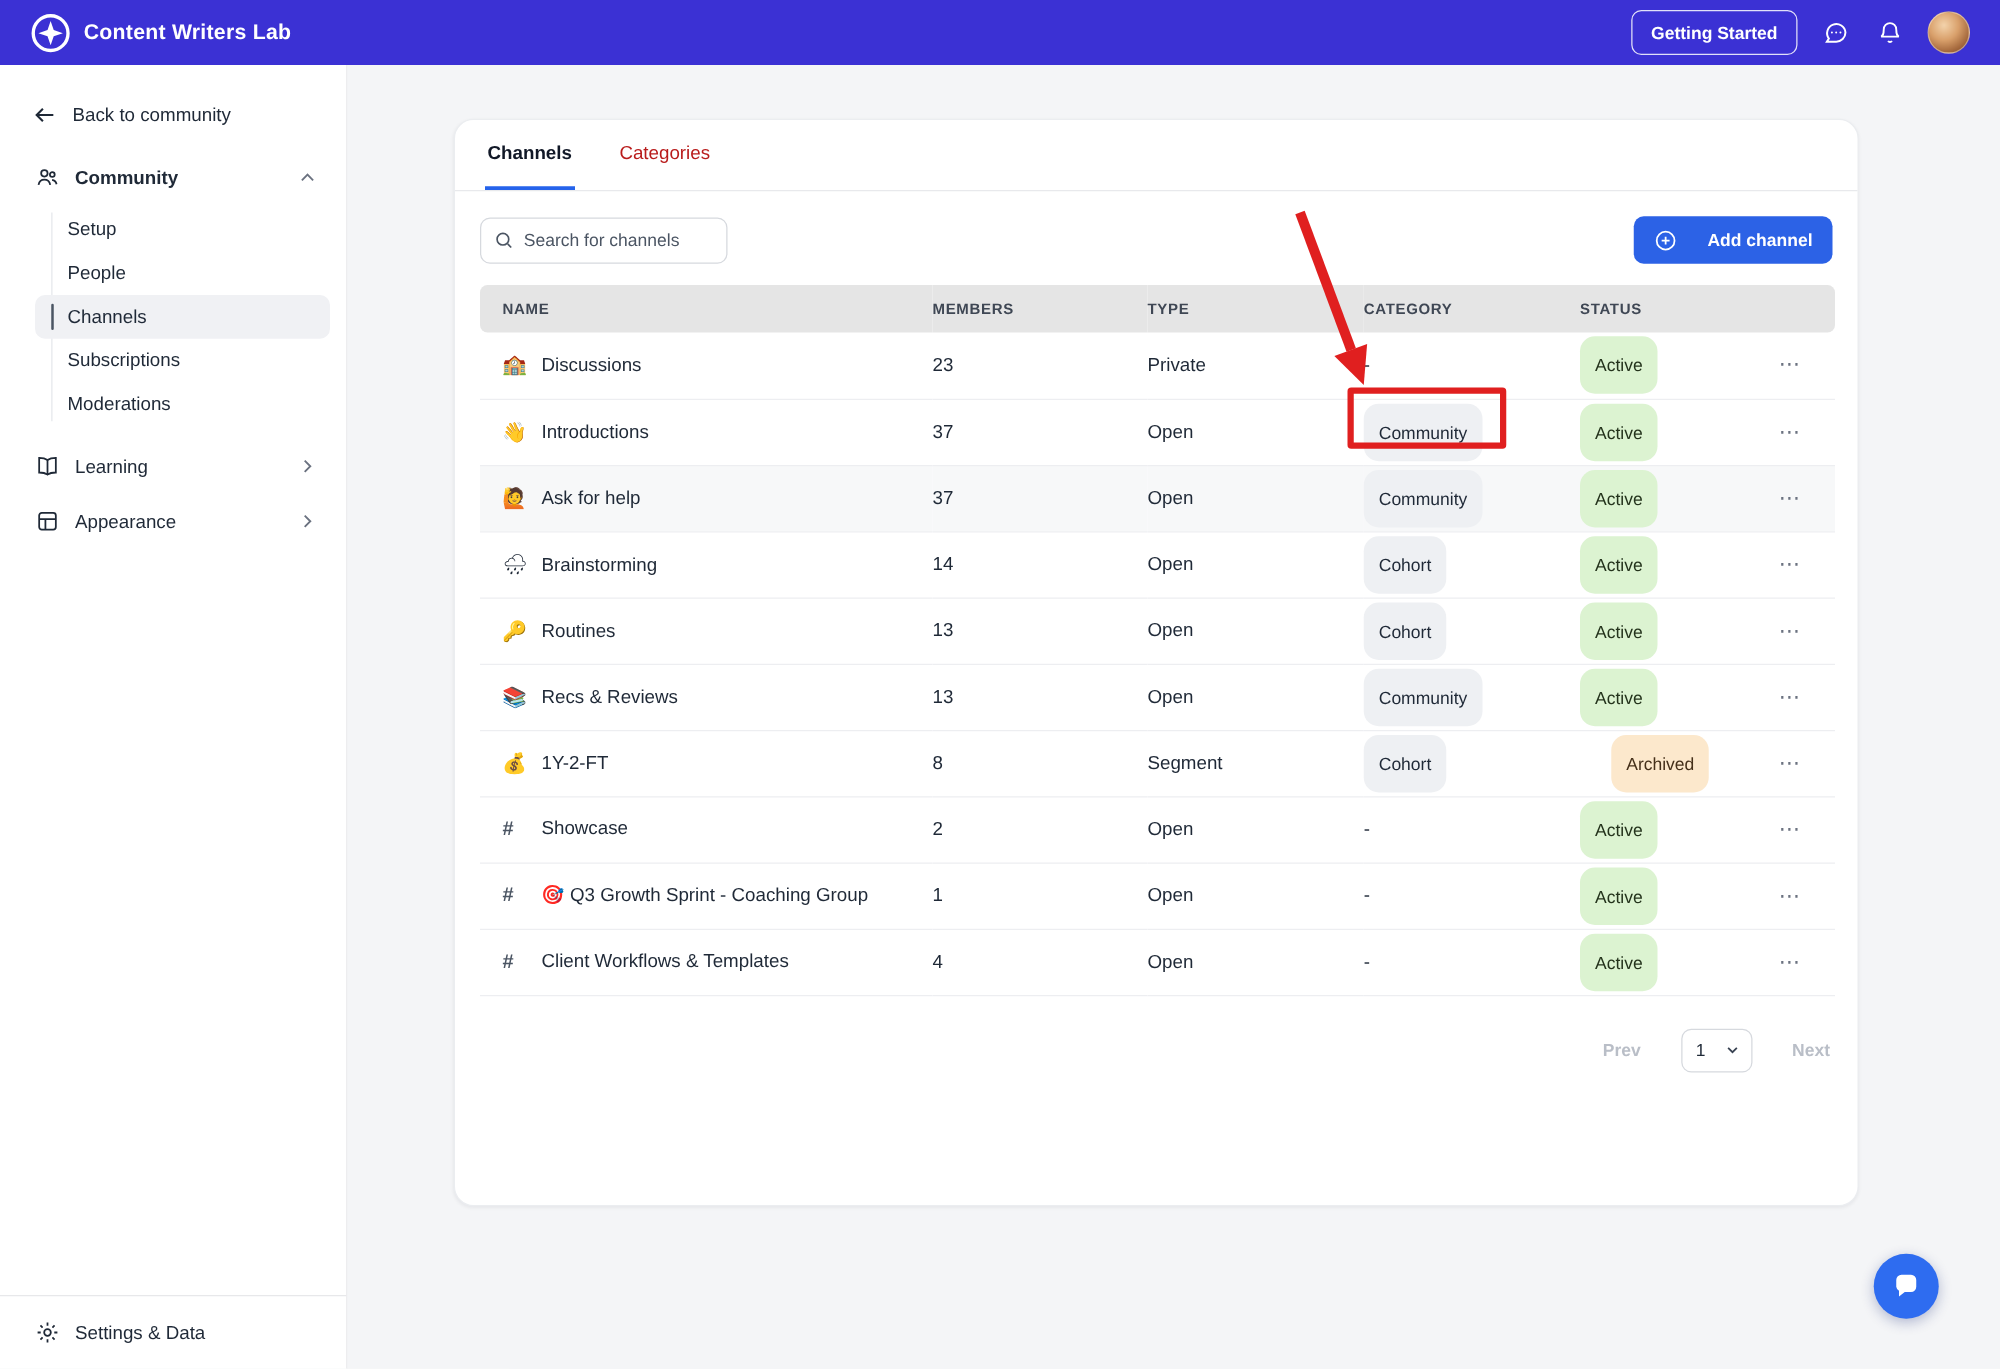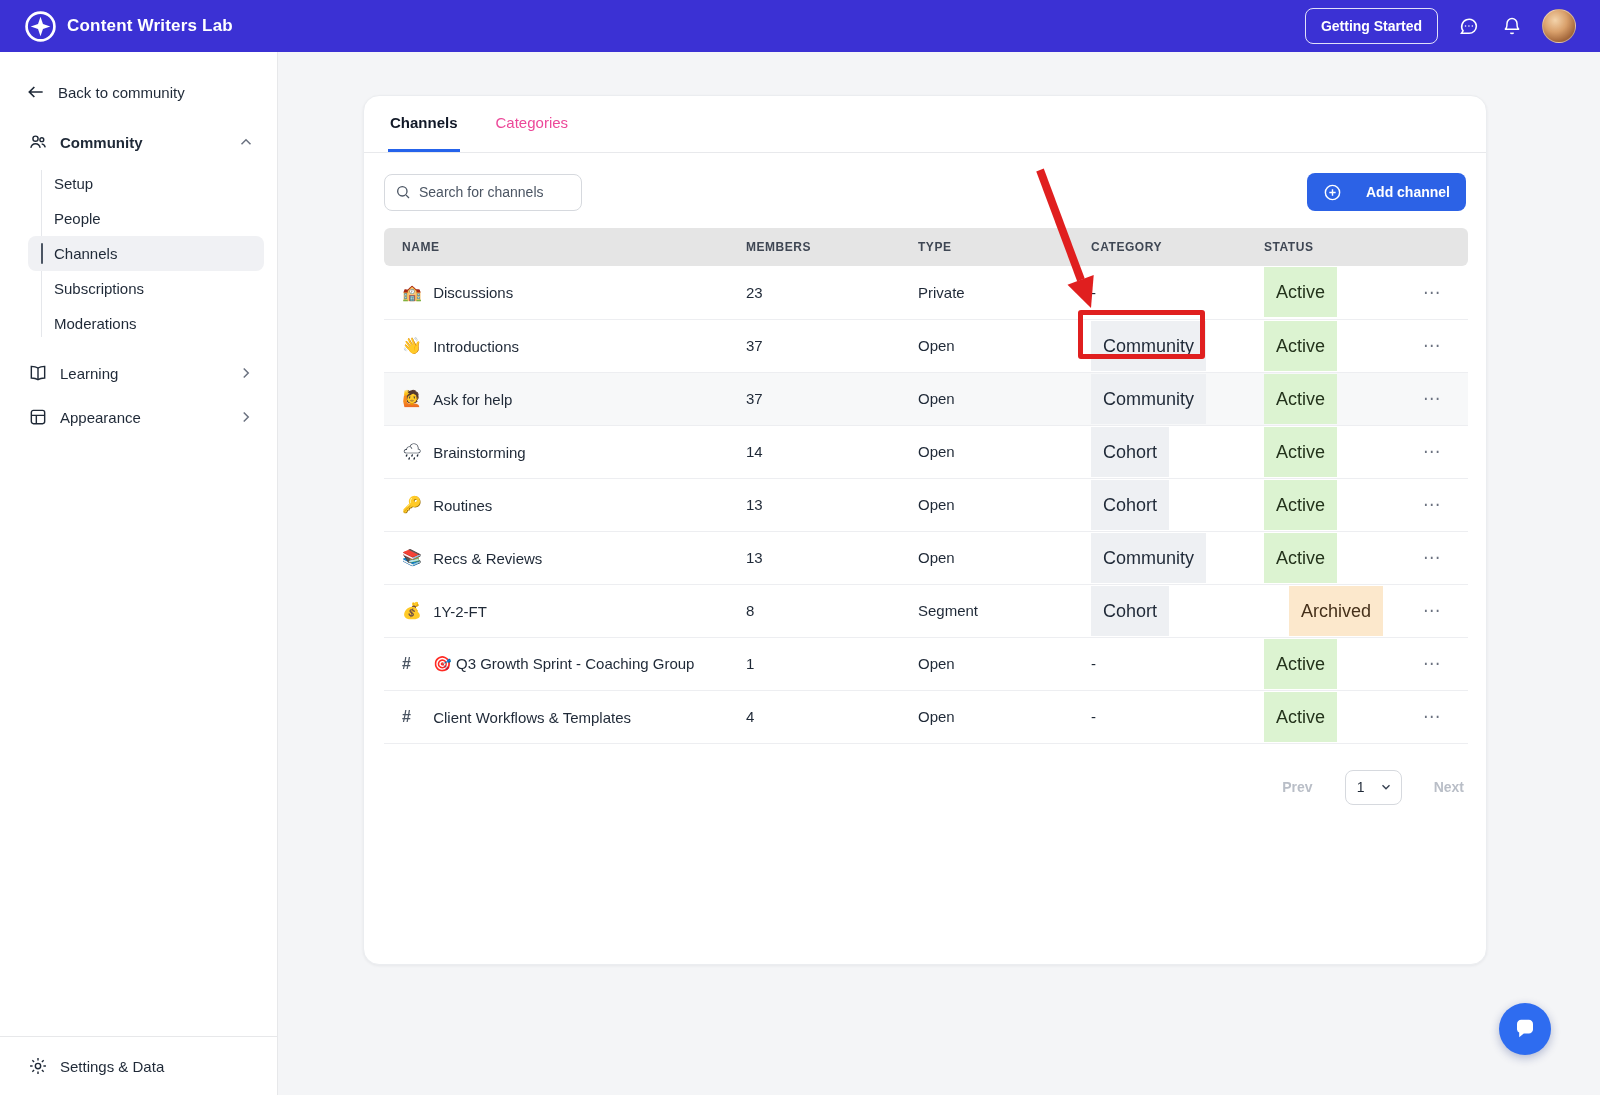--- a/index.html
+++ b/index.html
@@ -38,42 +38,42 @@
   .subnav{list-style:none;margin:2px 13px 10px 28px;position:relative;}
   .subnav::before{content:"";position:absolute;left:13px;top:4px;bottom:4px;width:1px;background:#e5e7eb;}
   .subnav li{position:relative;padding:9px 10px 9px 26px;font-size:15px;color:#1f2937;border-radius:8px;cursor:pointer;}
   .subnav li.active{background:#f0f1f4;font-weight:400;}
   .subnav li.active::before{content:"";position:absolute;left:12.5px;top:7px;bottom:7px;width:2px;background:#4b5563;border-radius:2px;}
   .sidebar-footer{border-top:1px solid #e7e8ea;display:flex;align-items:center;gap:12px;padding:19px 16px 19px 28px;font-size:15px;color:#1f2937;cursor:pointer;}
 
   
   .card{width:1124px;height:870px;background:#fff;border:1px solid #ebedf0;border-radius:16px;box-shadow:0 1px 3px rgba(16,24,40,.06);margin:43px 0 0 85px;}
   .tabs{display:flex;align-items:stretch;padding:0 24px;border-bottom:1px solid #e8e9ec;height:57px;}
-  .tab{display:inline-flex;align-items:center;height:100%;margin-right:34px;font-size:15px;color:#ec4899;border-bottom:3px solid transparent;cursor:pointer;padding:0 2px;}
+  .tab{display:inline-flex;align-items:center;height:100%;margin-right:34px;font-size:15px;color:#b91c1c;border-bottom:3px solid transparent;cursor:pointer;padding:0 2px;}
   .tab.active{color:#111827;font-weight:700;border-color:#2563eb;}
   .card-body{padding:0 20px;}
   .toolbar{display:flex;align-items:center;justify-content:space-between;padding:20px 0 17px;}
   .search-wrap{position:relative;}
   .search-wrap .s-icon{position:absolute;left:11px;top:10px;width:16px;height:16px;color:#4b5563;}
   .search-input{width:198px;height:37px;border:1px solid #d6d9de;border-radius:8px;padding:0 10px 0 34px;font-size:14px;font-family:inherit;color:#1f2937;background:#fff;}
   .search-input::placeholder{color:#4b5563;opacity:1;}
   .add-btn{display:inline-flex;align-items:center;gap:24px;background:var(--primary,#2c62e6);color:#fff;border:none;border-radius:8px;height:38px;padding:0 16px;font-size:14px;font-weight:600;cursor:pointer;font-family:inherit;}
 
   
   table{width:100%;border-collapse:collapse;table-layout:fixed;}
   thead th{background:#e5e5e5;font-size:12px;font-weight:700;color:#3f4754;letter-spacing:.045em;text-align:left;height:38px;padding:0 8px 0 0;}
   thead th:first-child{padding-left:18px;border-radius:6px 0 0 6px;}
   thead th:last-child{border-radius:0 6px 6px 0;}
   tbody td{height:53px;border-bottom:1px solid #edeef1;font-size:15px;color:#1f2937;padding:0 8px 0 0;vertical-align:middle;}
   tbody td.c-name{padding-left:18px;white-space:nowrap;overflow:hidden;text-overflow:ellipsis;}
   .row-icon{display:inline-block;width:27px;font-size:16px;vertical-align:middle;}
   .row-icon.hash{color:#4b5563;font-weight:600;font-size:16px;}
   .name-text{vertical-align:middle;}
   tr.row-shaded td{background:#f7f8f9;}
-  .badge{display:inline-block;padding:16px 12px;border-radius:0;font-size:18px;line-height:1;}
+  .badge{display:inline-block;padding:16px 12px;border-radius:12px;font-size:14px;line-height:1;}
   .badge-cat{background:#eef0f3;color:#1f2937;}
   .cat-dash{background:none;padding:0;color:#1f2937;}
   .badge-status.st-active{background:#dcf3d1;color:#24331c;}
   .badge-status.st-archived{background:#fce8cc;color:#45301a;margin-left:25px;}
   .dots{background:none;border:none;color:#6b7280;font-size:17px;letter-spacing:1px;cursor:pointer;font-family:inherit;}
   .c-actions{text-align:center;}
 
   
   .pagination{display:flex;align-items:center;justify-content:flex-end;gap:32px;padding:26px 2px 0 0;}
   .pg-link{background:none;border:none;color:#b9bec7;font-size:14px;font-weight:600;cursor:default;font-family:inherit;}
@@ -328,20 +328,31 @@
                 <span class="row-icon">💰</span>
                 <span class="name-text">1Y-2-FT</span>
               </td>
               <td class="c-members">8</td>
               <td class="c-type">Segment</td>
               <td class="c-cat"><span class="badge badge-cat">Cohort</span></td>
               <td class="c-status"><span class="badge badge-status st-archived">Archived</span></td>
               <td class="c-actions"><button class="dots">⋯</button></td>
             </tr>
 
+            <tr class="channel-row">
+              <td class="c-name">
+                <span class="row-icon hash">#</span>
+                <span class="name-text">Showcase</span>
+              </td>
+              <td class="c-members">2</td>
+              <td class="c-type">Open</td>
+              <td class="c-cat"><span class="cat-dash">-</span></td>
+              <td class="c-status"><span class="badge badge-status st-active">Active</span></td>
+              <td class="c-actions"><button class="dots">⋯</button></td>
+            </tr>
 
             <tr class="channel-row">
               <td class="c-name">
                 <span class="row-icon hash">#</span>
                 <span class="name-text">🎯 Q3 Growth Sprint - Coaching Group</span>
               </td>
               <td class="c-members">1</td>
               <td class="c-type">Open</td>
               <td class="c-cat"><span class="cat-dash">-</span></td>
               <td class="c-status"><span class="badge badge-status st-active">Active</span></td>

